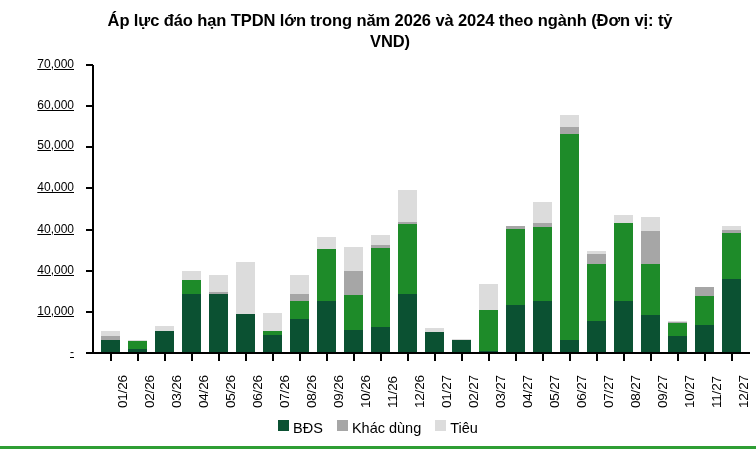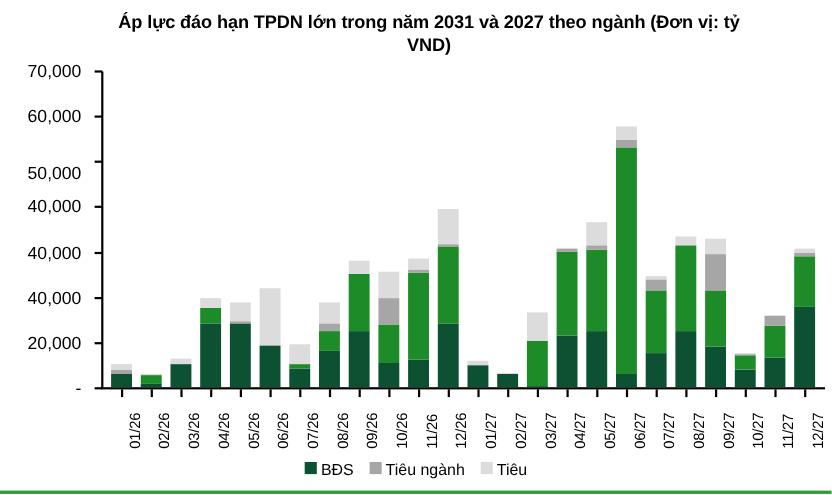--- a/index.html
+++ b/index.html
@@ -64,23 +64,24 @@
     position: absolute;
     left: -6px;
     width: 7px;
     height: 2px;
     background: #000000;
   }
   .y-label {
     position: absolute;
     right: 0;
     text-align: right;
-    font-size: 16px;
+    font-size: 12px;
     line-height: 1;
     white-space: nowrap;
+    text-decoration: underline;
   }
   #y-labels {
     position: absolute;
     left: 0px;
     top: 65px;
     width: 84px;
     height: 288px;
   }
 
   
@@ -159,29 +160,29 @@
     width: 756px;
     height: 3px;
     background: #2E9E34;
   }
 </style>
 </head>
 <body>
 
 <div id="chart-root">
 
-  <div id="chart-title">Áp lực đáo hạn TPDN lớn trong năm 2031 và 2027 theo ngành (Đơn vị: tỷ VND)</div>
+  <div id="chart-title">Áp lực đáo hạn TPDN lớn trong năm 2026 và 2024 theo ngành (Đơn vị: tỷ VND)</div>
 
   <div id="y-labels">
       <div class="y-label" style="top: 281px; right: 10px;">-</div>
-      <div class="y-label" style="top: 239.857px; right: 10px;">20,000</div>
+      <div class="y-label" style="top: 239.857px; right: 10px;">10,000</div>
       <div class="y-label" style="top: 198.714px; right: 10px;">40,000</div>
       <div class="y-label" style="top: 157.571px; right: 10px;">40,000</div>
       <div class="y-label" style="top: 116.429px; right: 10px;">40,000</div>
-      <div class="y-label" style="top: 86px; right: 10px;">50,000</div>
+      <div class="y-label" style="top: 74px; right: 10px;">50,000</div>
       <div class="y-label" style="top: 34.1429px; right: 10px;">60,000</div>
       <div class="y-label" style="top: -7px; right: 10px;">70,000</div>
     </div>
 
   <div id="plot-area">
     <div id="y-axis-line"></div>
     <div id="x-axis-line"></div>
     <div id="bars">
         <div class="bar-group" style="left: 9.05px; width: 18.9px; height: 20.9829px;">
           <div class="seg" style="background: rgb(11, 81, 50); height: 12.3429px; bottom: 0px;"></div>
@@ -371,21 +372,21 @@
       <div class="x-label" style="left: 644.5px; top: 46px;">12/27</div>
     </div>
 
   <div id="legend">
       <div class="legend-item">
         <span class="legend-swatch" style="background: rgb(11, 81, 50);"></span>
         <span>BĐS</span>
       </div>
       <div class="legend-item">
         <span class="legend-swatch" style="background: rgb(166, 166, 166);"></span>
-        <span>Tiêu ngành</span>
+        <span>Khác dùng</span>
       </div>
       <div class="legend-item">
         <span class="legend-swatch" style="background: rgb(220, 220, 220);"></span>
         <span>Tiêu</span>
       </div>
     </div>
 
   <div id="bottom-rule" style="background: rgb(46, 158, 52);"></div>
 </div>
 

